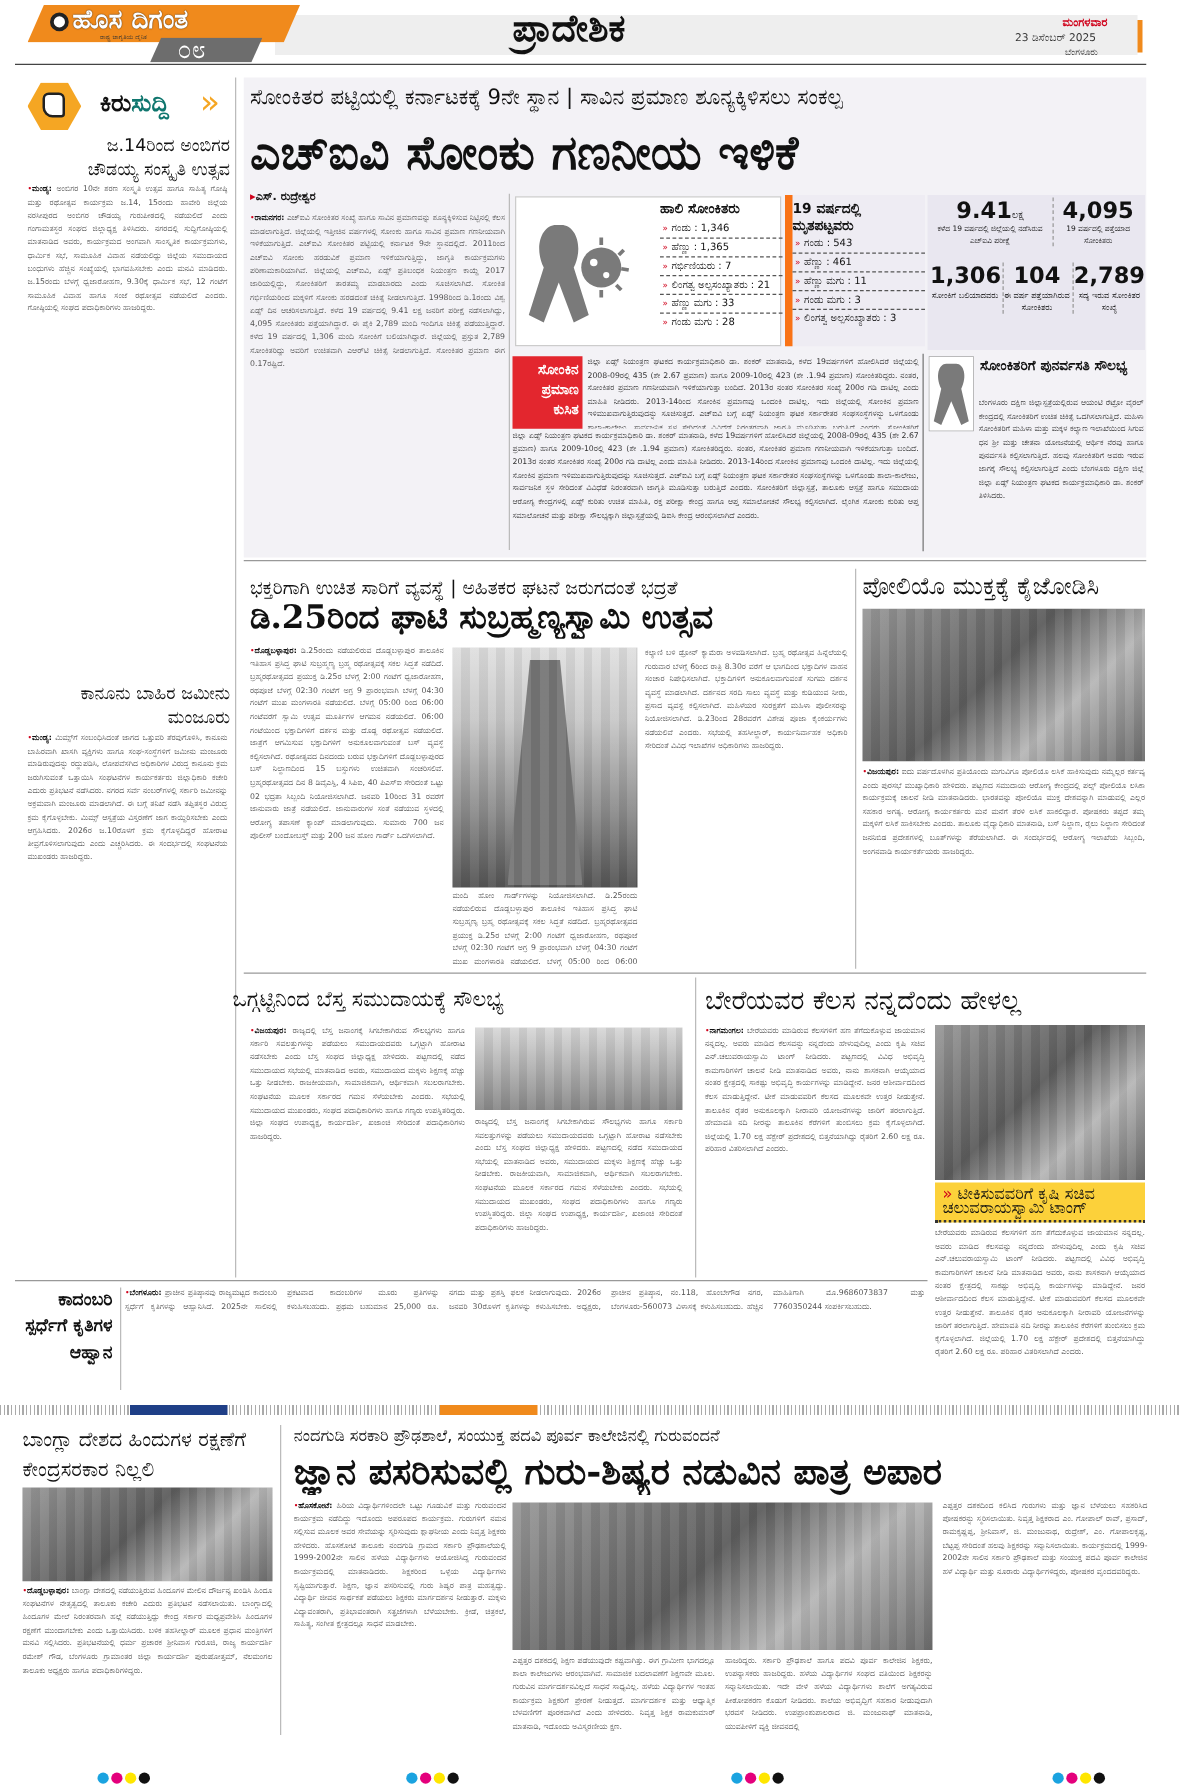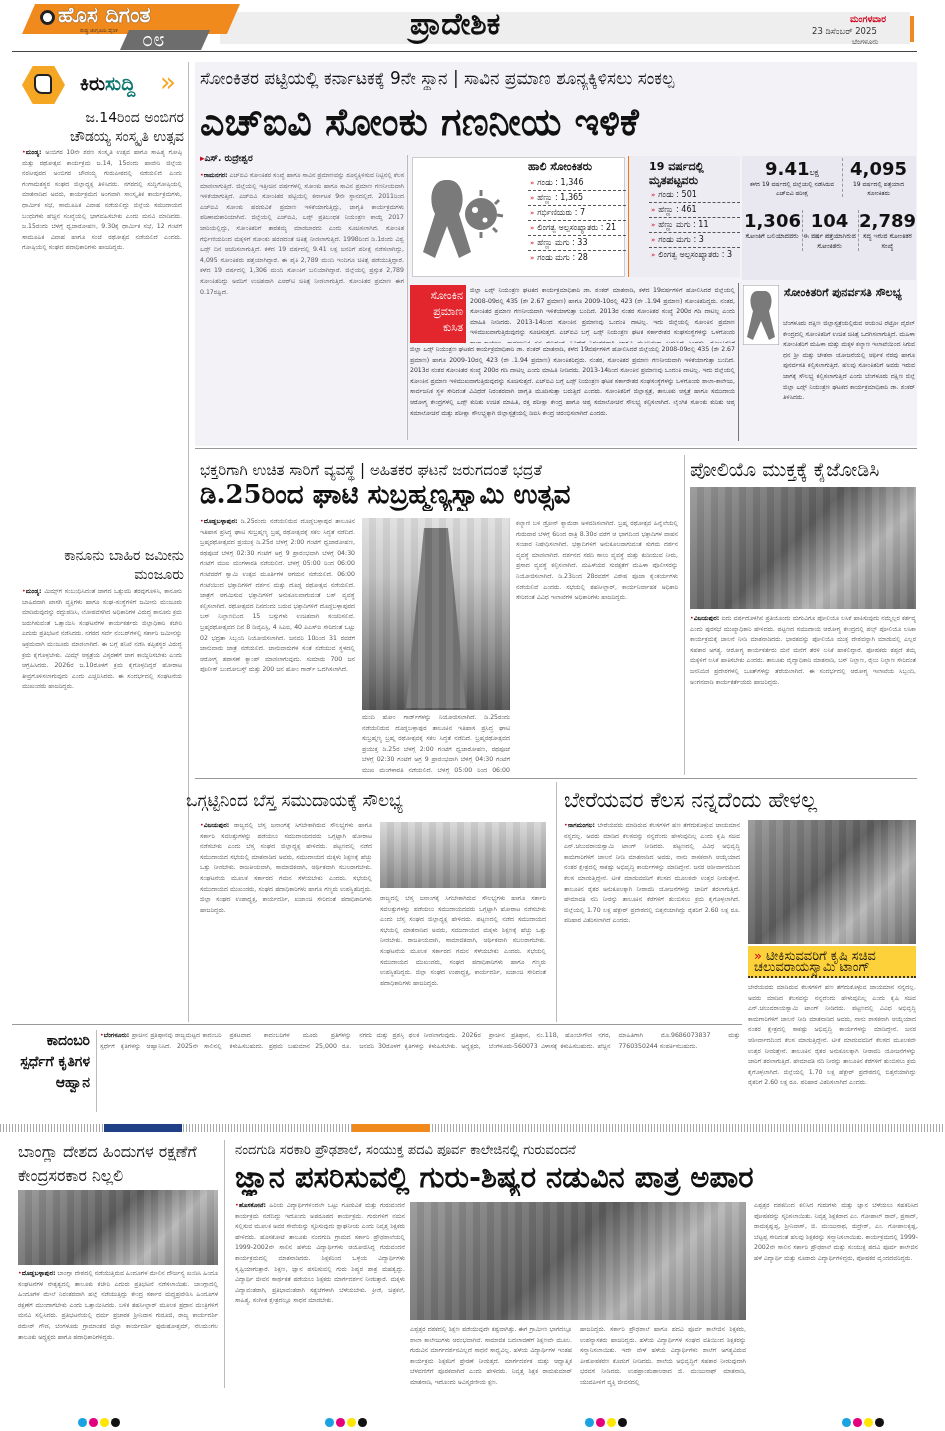--- a/index.html
+++ b/index.html
@@ -83,23 +83,23 @@
 </svg>
 <div class="abs" style="left:528px;top:158px;width:113px">
   <div style="font-size:11px;font-weight:bold;line-height:18px;white-space:nowrap">ಹಾಲಿ ಸೋಂಕಿತರು</div>
   <div class="stat-row"><span class="arr">»</span><span>ಗಂಡು</span> : <span>1,346</span></div>
   <div class="stat-row"><span class="arr">»</span><span>ಹೆಣ್ಣು</span> : <span>1,365</span></div>
   <div class="stat-row"><span class="arr">»</span><span>ಗರ್ಭಿಣಿಯರು</span> : <span>7</span></div>
   <div class="stat-row"><span class="arr">»</span><span>ಲಿಂಗತ್ವ ಅಲ್ಪಸಂಖ್ಯಾತರು</span> : <span>21</span></div>
   <div class="stat-row"><span class="arr">»</span><span>ಹೆಣ್ಣು ಮಗು</span> : <span>33</span></div>
   <div class="stat-row" style="border:none"><span class="arr">»</span><span>ಗಂಡು ಮಗು</span> : <span>28</span></div>
 </div>
-<div class="abs" style="left:628px;top:156px;width:112px;height:121px;background:#eeecf3;border-left:1px solid #f97316;padding-left:20px">
+<div class="abs" style="left:628px;top:156px;width:112px;height:121px;background:#eeecf3;border-left:6px solid #f97316;padding-left:0">
   <div style="font-size:11px;font-weight:bold;line-height:14px;margin-top:4px">19 ವರ್ಷದಲ್ಲಿ ಮೃತಪಟ್ಟವರು</div>
-  <div class="stat-row"><span class="arr">»</span><span>ಗಂಡು</span> : <span>501</span></div>
+  <div class="stat-row"><span class="arr">»</span><span>ಗಂಡು</span> : <span>543</span></div>
   <div class="stat-row"><span class="arr">»</span><span>ಹೆಣ್ಣು</span> : <span>461</span></div>
   <div class="stat-row"><span class="arr">»</span><span>ಹೆಣ್ಣು ಮಗು</span> : <span>11</span></div>
   <div class="stat-row"><span class="arr">»</span><span>ಗಂಡು ಮಗು</span> : <span>3</span></div>
   <div class="stat-row" style="border:none"><span class="arr">»</span><span>ಲಿಂಗತ್ವ ಅಲ್ಪಸಂಖ್ಯಾತರು</span> : <span>3</span></div>
 </div>
 
 <div class="abs" style="left:742px;top:156px;width:174px;height:124px;background:#e9e7f0"></div>
 <div class="abs" style="left:744px;top:158px;width:96px;text-align:center">
   <div style="white-space:nowrap"><span style="font-size:18px;font-weight:bold">9.41</span><span style="font-size:8px;font-weight:normal">ಲಕ್ಷ</span></div>
   <div style="font-size:6px;line-height:9px">ಕಳೆದ 19 ವರ್ಷದಲ್ಲಿ ಜಿಲ್ಲೆಯಲ್ಲಿ ನಡೆಸಿರುವ ಎಚ್‌ಐವಿ ಪರೀಕ್ಷೆ</div>
@@ -115,21 +115,21 @@
 <div class="abs" style="left:802px;top:210px;width:54px;text-align:center;border-left:1px dashed #999">
   <div style="font-size:18px;font-weight:bold">104</div>
   <div style="font-size:6.5px;line-height:10px">ಈ ವರ್ಷ ಪತ್ತೆಯಾಗಿರುವ ಸೋಂಕಿತರು</div>
 </div>
 <div class="abs" style="left:858px;top:210px;width:58px;text-align:center;border-left:1px dashed #999">
   <div style="font-size:18px;font-weight:bold">2,789</div>
   <div style="font-size:6.5px;line-height:10px">ಸದ್ಯ ಇರುವ ಸೋಂಕಿತರ ಸಂಖ್ಯೆ</div>
 </div>
 
 <div class="abs" style="left:410px;top:285px;width:56px;height:58px;background:#e3262e;padding:3px">
-  <div style="color:#fff;font-size:11px;font-weight:normal;line-height:16px;text-align:right">ಸೋಂಕಿನ ಪ್ರಮಾಣ ಕುಸಿತ</div>
+  <div style="color:#fff;font-size:11px;font-weight:bold;line-height:16px;text-align:right">ಸೋಂಕಿನ ಪ್ರಮಾಣ ಕುಸಿತ</div>
 </div>
 <div class="abs txt" style="left:470px;top:285px;width:265px;height:58px;color:#333">
   <span>ಜಿಲ್ಲಾ ಏಡ್ಸ್ ನಿಯಂತ್ರಣ ಘಟಕದ ಕಾರ್ಯಕ್ರಮಾಧಿಕಾರಿ ಡಾ. ಶಂಕರ್ ಮಾತನಾಡಿ, ಕಳೆದ 19ವರ್ಷಗಳಿಗೆ ಹೋಲಿಸಿದರೆ ಜಿಲ್ಲೆಯಲ್ಲಿ 2008-09ರಲ್ಲಿ 435 (ಶೇ 2.67 ಪ್ರಮಾಣ) ಹಾಗೂ 2009-10ರಲ್ಲಿ 423 (ಶೇ .1.94 ಪ್ರಮಾಣ) ಸೋಂಕಿತರಿದ್ದರು. ನಂತರ, ಸೋಂಕಿತರ ಪ್ರಮಾಣ ಗಣನೀಯವಾಗಿ ಇಳಿಕೆಯಾಗುತ್ತಾ ಬಂದಿದೆ. 2013ರ ನಂತರ ಸೋಂಕಿತರ ಸಂಖ್ಯೆ 200ರ ಗಡಿ ದಾಟಿಲ್ಲ ಎಂದು ಮಾಹಿತಿ ನೀಡಿದರು. 2013-14ರಿಂದ ಸೋಂಕಿನ ಪ್ರಮಾಣವು ಒಂದಂಕಿ ದಾಟಿಲ್ಲ. ಇದು ಜಿಲ್ಲೆಯಲ್ಲಿ ಸೋಂಕಿನ ಪ್ರಮಾಣ ಇಳಿಮುಖವಾಗುತ್ತಿರುವುದನ್ನು ಸೂಚಿಸುತ್ತದೆ. ಎಚ್‌ಐವಿ ಬಗ್ಗೆ ಏಡ್ಸ್ ನಿಯಂತ್ರಣ ಘಟಕ ಸರ್ಕಾರೇತರ ಸಂಘಸಂಸ್ಥೆಗಳನ್ನು ಒಳಗೊಂಡು ಶಾಲಾ-ಕಾಲೇಜು, ಸಾರ್ವಜನಿಕ ಸ್ಥಳ ಸೇರಿದಂತೆ ವಿವಿಧೆಡೆ ನಿರಂತರವಾಗಿ ಜಾಗೃತಿ ಮೂಡಿಸುತ್ತಾ ಬರುತ್ತಿದೆ ಎಂದರು. ಸೋಂಕಿತರಿಗೆ ಜಿಲ್ಲಾಸ್ಪತ್ರೆ, ತಾಲೂಕು ಆಸ್ಪತ್ರೆ ಹಾಗೂ ಸಮುದಾಯ ಆರೋಗ್ಯ ಕೇಂದ್ರಗಳಲ್ಲಿ ಏಡ್ಸ್ ಕುರಿತು ಉಚಿತ ಮಾಹಿತಿ, ರಕ್ತ ಪರೀಕ್ಷಾ ಕೇಂದ್ರ ಹಾಗೂ ಆಪ್ತ ಸಮಾಲೋಚನೆ ಸೌಲಭ್ಯ ಕಲ್ಪಿಸಲಾಗಿದೆ. ಲೈಂಗಿಕ ಸೋಂಕು ಕುರಿತು ಆಪ್ತ ಸಮಾಲೋಚನೆ ಮತ್ತು ಪರೀಕ್ಷಾ ಸೌಲಭ್ಯಕ್ಕಾಗಿ ಜಿಲ್ಲಾಸ್ಪತ್ರೆಯಲ್ಲಿ ಡಿಐಸಿ ಕೇಂದ್ರ ಆರಂಭಿಸಲಾಗಿದೆ ಎಂದರು.</span>
 </div>
 <div class="abs txt" style="left:410px;top:344px;width:325px;height:96px;color:#333">
   <span>ಜಿಲ್ಲಾ ಏಡ್ಸ್ ನಿಯಂತ್ರಣ ಘಟಕದ ಕಾರ್ಯಕ್ರಮಾಧಿಕಾರಿ ಡಾ. ಶಂಕರ್ ಮಾತನಾಡಿ, ಕಳೆದ 19ವರ್ಷಗಳಿಗೆ ಹೋಲಿಸಿದರೆ ಜಿಲ್ಲೆಯಲ್ಲಿ 2008-09ರಲ್ಲಿ 435 (ಶೇ 2.67 ಪ್ರಮಾಣ) ಹಾಗೂ 2009-10ರಲ್ಲಿ 423 (ಶೇ .1.94 ಪ್ರಮಾಣ) ಸೋಂಕಿತರಿದ್ದರು. ನಂತರ, ಸೋಂಕಿತರ ಪ್ರಮಾಣ ಗಣನೀಯವಾಗಿ ಇಳಿಕೆಯಾಗುತ್ತಾ ಬಂದಿದೆ. 2013ರ ನಂತರ ಸೋಂಕಿತರ ಸಂಖ್ಯೆ 200ರ ಗಡಿ ದಾಟಿಲ್ಲ ಎಂದು ಮಾಹಿತಿ ನೀಡಿದರು. 2013-14ರಿಂದ ಸೋಂಕಿನ ಪ್ರಮಾಣವು ಒಂದಂಕಿ ದಾಟಿಲ್ಲ. ಇದು ಜಿಲ್ಲೆಯಲ್ಲಿ ಸೋಂಕಿನ ಪ್ರಮಾಣ ಇಳಿಮುಖವಾಗುತ್ತಿರುವುದನ್ನು ಸೂಚಿಸುತ್ತದೆ. ಎಚ್‌ಐವಿ ಬಗ್ಗೆ ಏಡ್ಸ್ ನಿಯಂತ್ರಣ ಘಟಕ ಸರ್ಕಾರೇತರ ಸಂಘಸಂಸ್ಥೆಗಳನ್ನು ಒಳಗೊಂಡು ಶಾಲಾ-ಕಾಲೇಜು, ಸಾರ್ವಜನಿಕ ಸ್ಥಳ ಸೇರಿದಂತೆ ವಿವಿಧೆಡೆ ನಿರಂತರವಾಗಿ ಜಾಗೃತಿ ಮೂಡಿಸುತ್ತಾ ಬರುತ್ತಿದೆ ಎಂದರು. ಸೋಂಕಿತರಿಗೆ ಜಿಲ್ಲಾಸ್ಪತ್ರೆ, ತಾಲೂಕು ಆಸ್ಪತ್ರೆ ಹಾಗೂ ಸಮುದಾಯ ಆರೋಗ್ಯ ಕೇಂದ್ರಗಳಲ್ಲಿ ಏಡ್ಸ್ ಕುರಿತು ಉಚಿತ ಮಾಹಿತಿ, ರಕ್ತ ಪರೀಕ್ಷಾ ಕೇಂದ್ರ ಹಾಗೂ ಆಪ್ತ ಸಮಾಲೋಚನೆ ಸೌಲಭ್ಯ ಕಲ್ಪಿಸಲಾಗಿದೆ. ಲೈಂಗಿಕ ಸೋಂಕು ಕುರಿತು ಆಪ್ತ ಸಮಾಲೋಚನೆ ಮತ್ತು ಪರೀಕ್ಷಾ ಸೌಲಭ್ಯಕ್ಕಾಗಿ ಜಿಲ್ಲಾಸ್ಪತ್ರೆಯಲ್ಲಿ ಡಿಐಸಿ ಕೇಂದ್ರ ಆರಂಭಿಸಲಾಗಿದೆ ಎಂದರು.</span>
 </div>
 <div class="rule-v" style="left:738px;top:283px;height:158px;background:#777"></div>
 
 <svg class="abs" style="left:743px;top:285px" width="36" height="60" viewBox="0 0 36 60">

